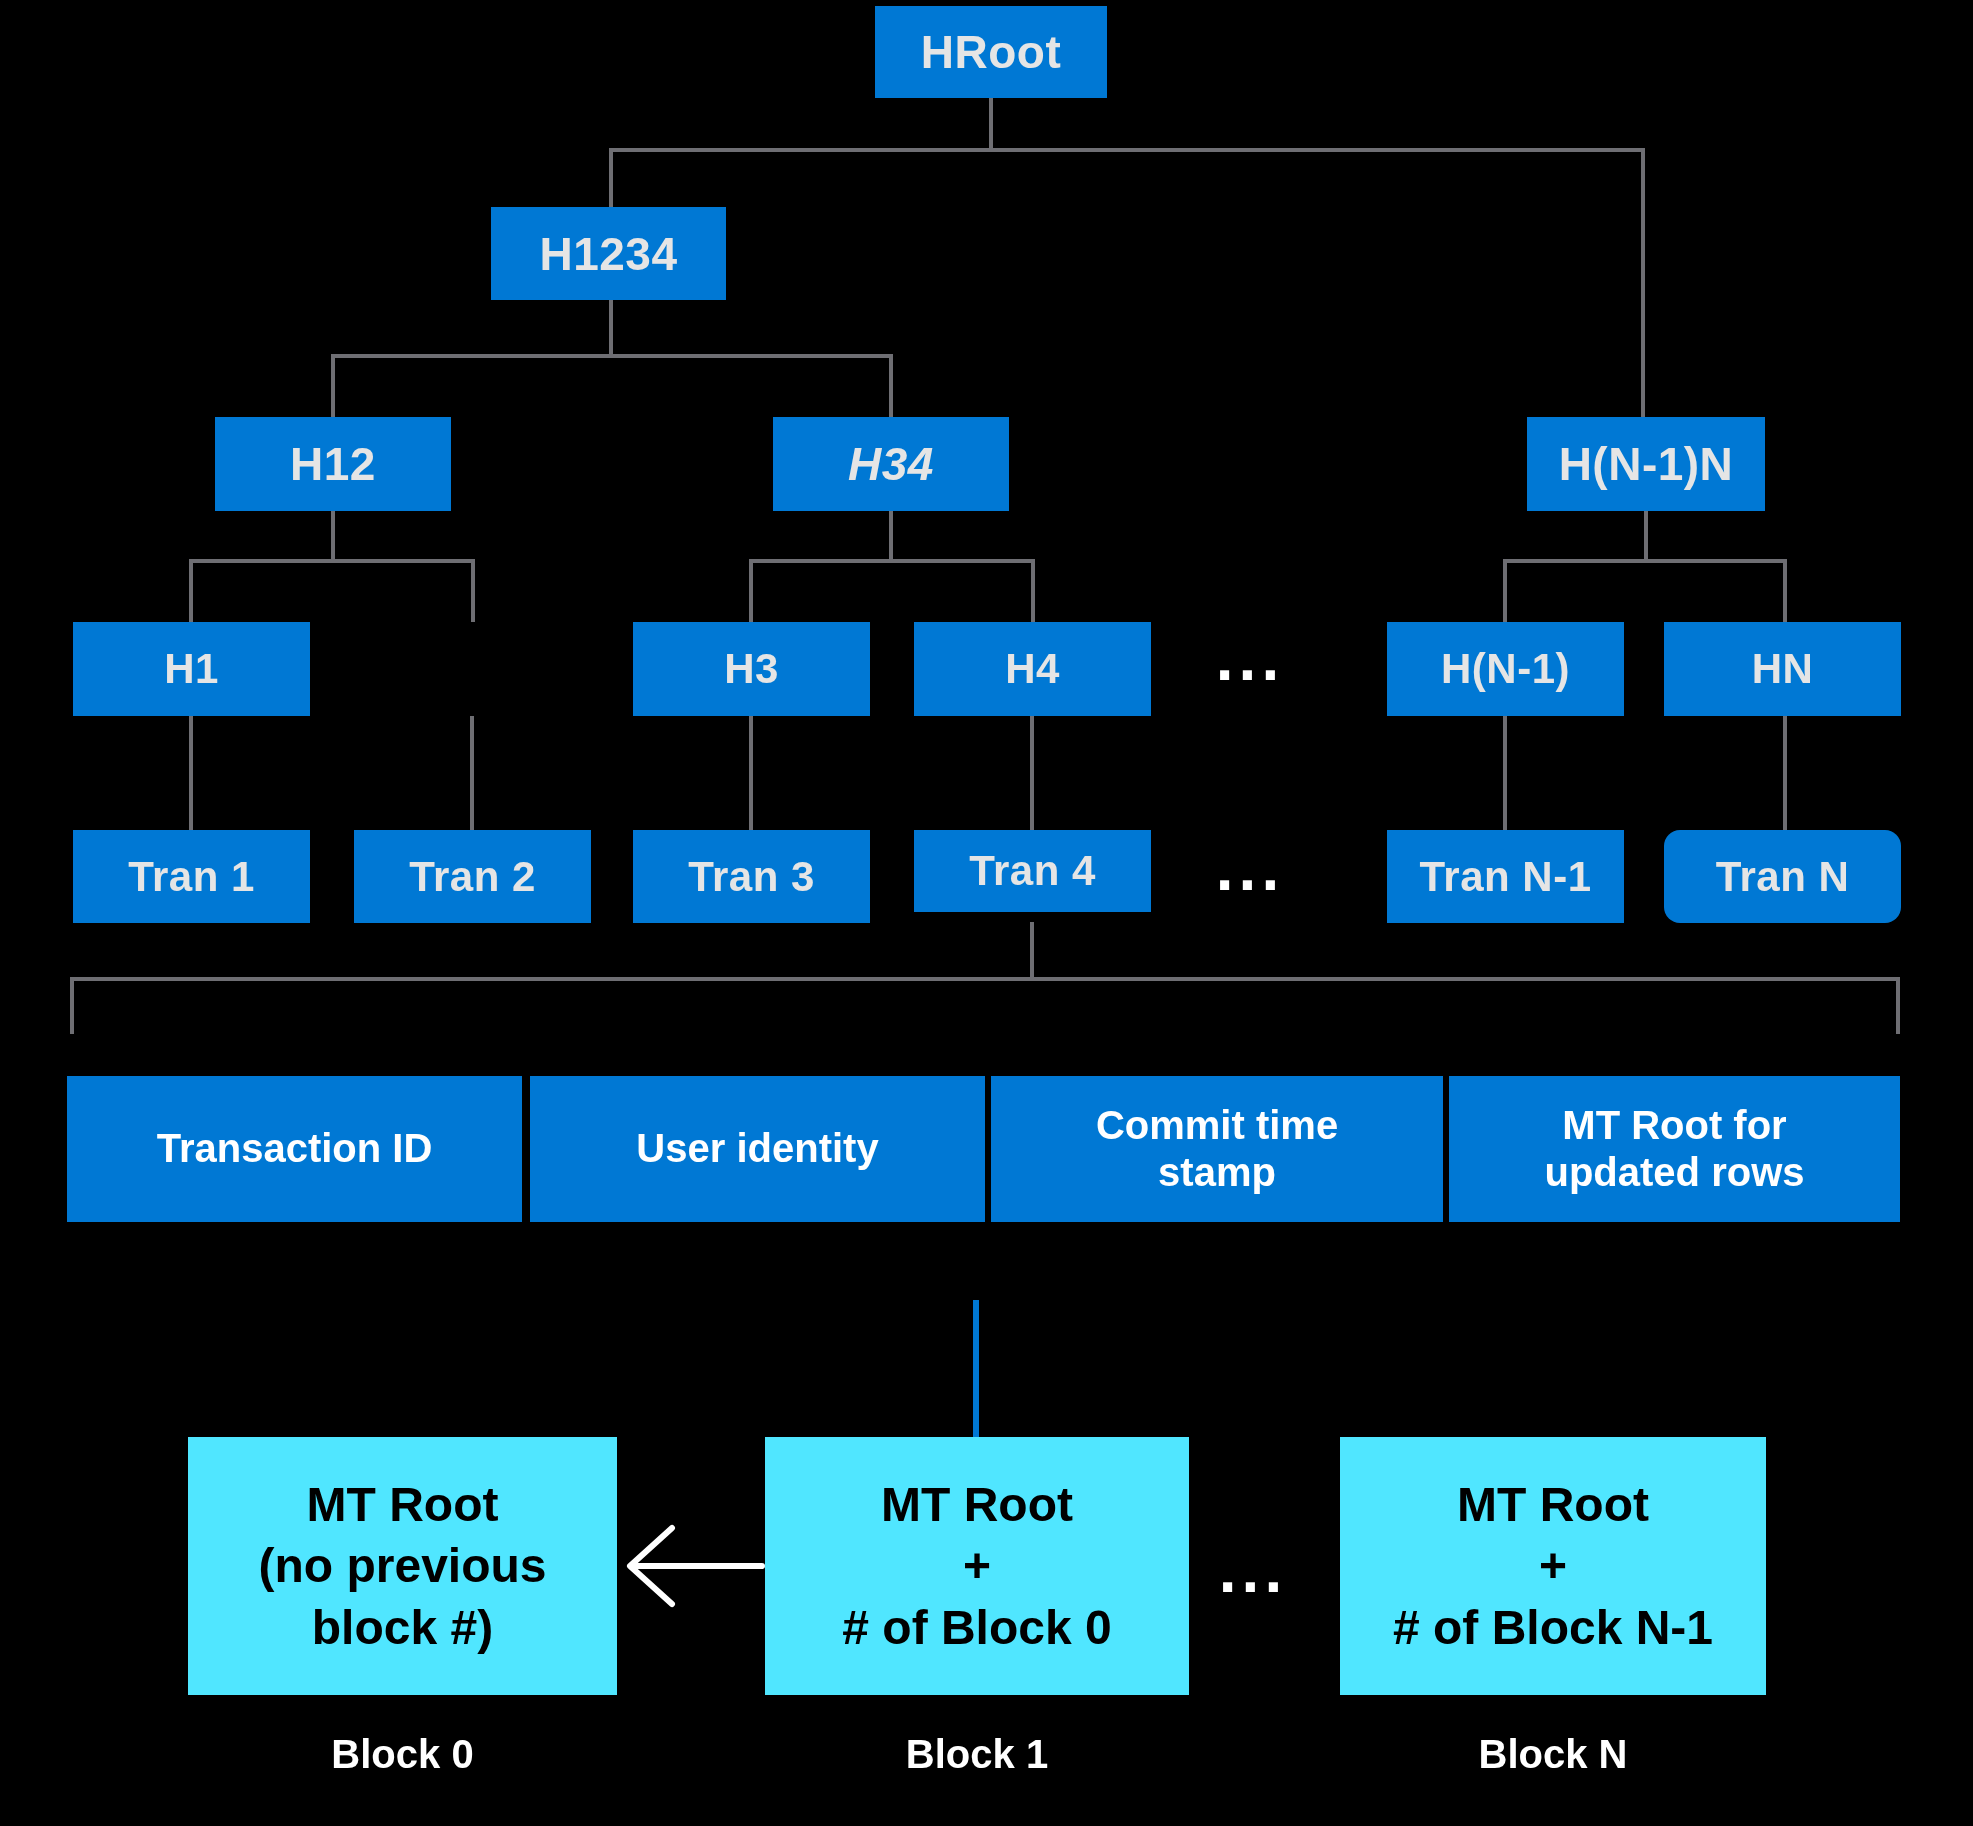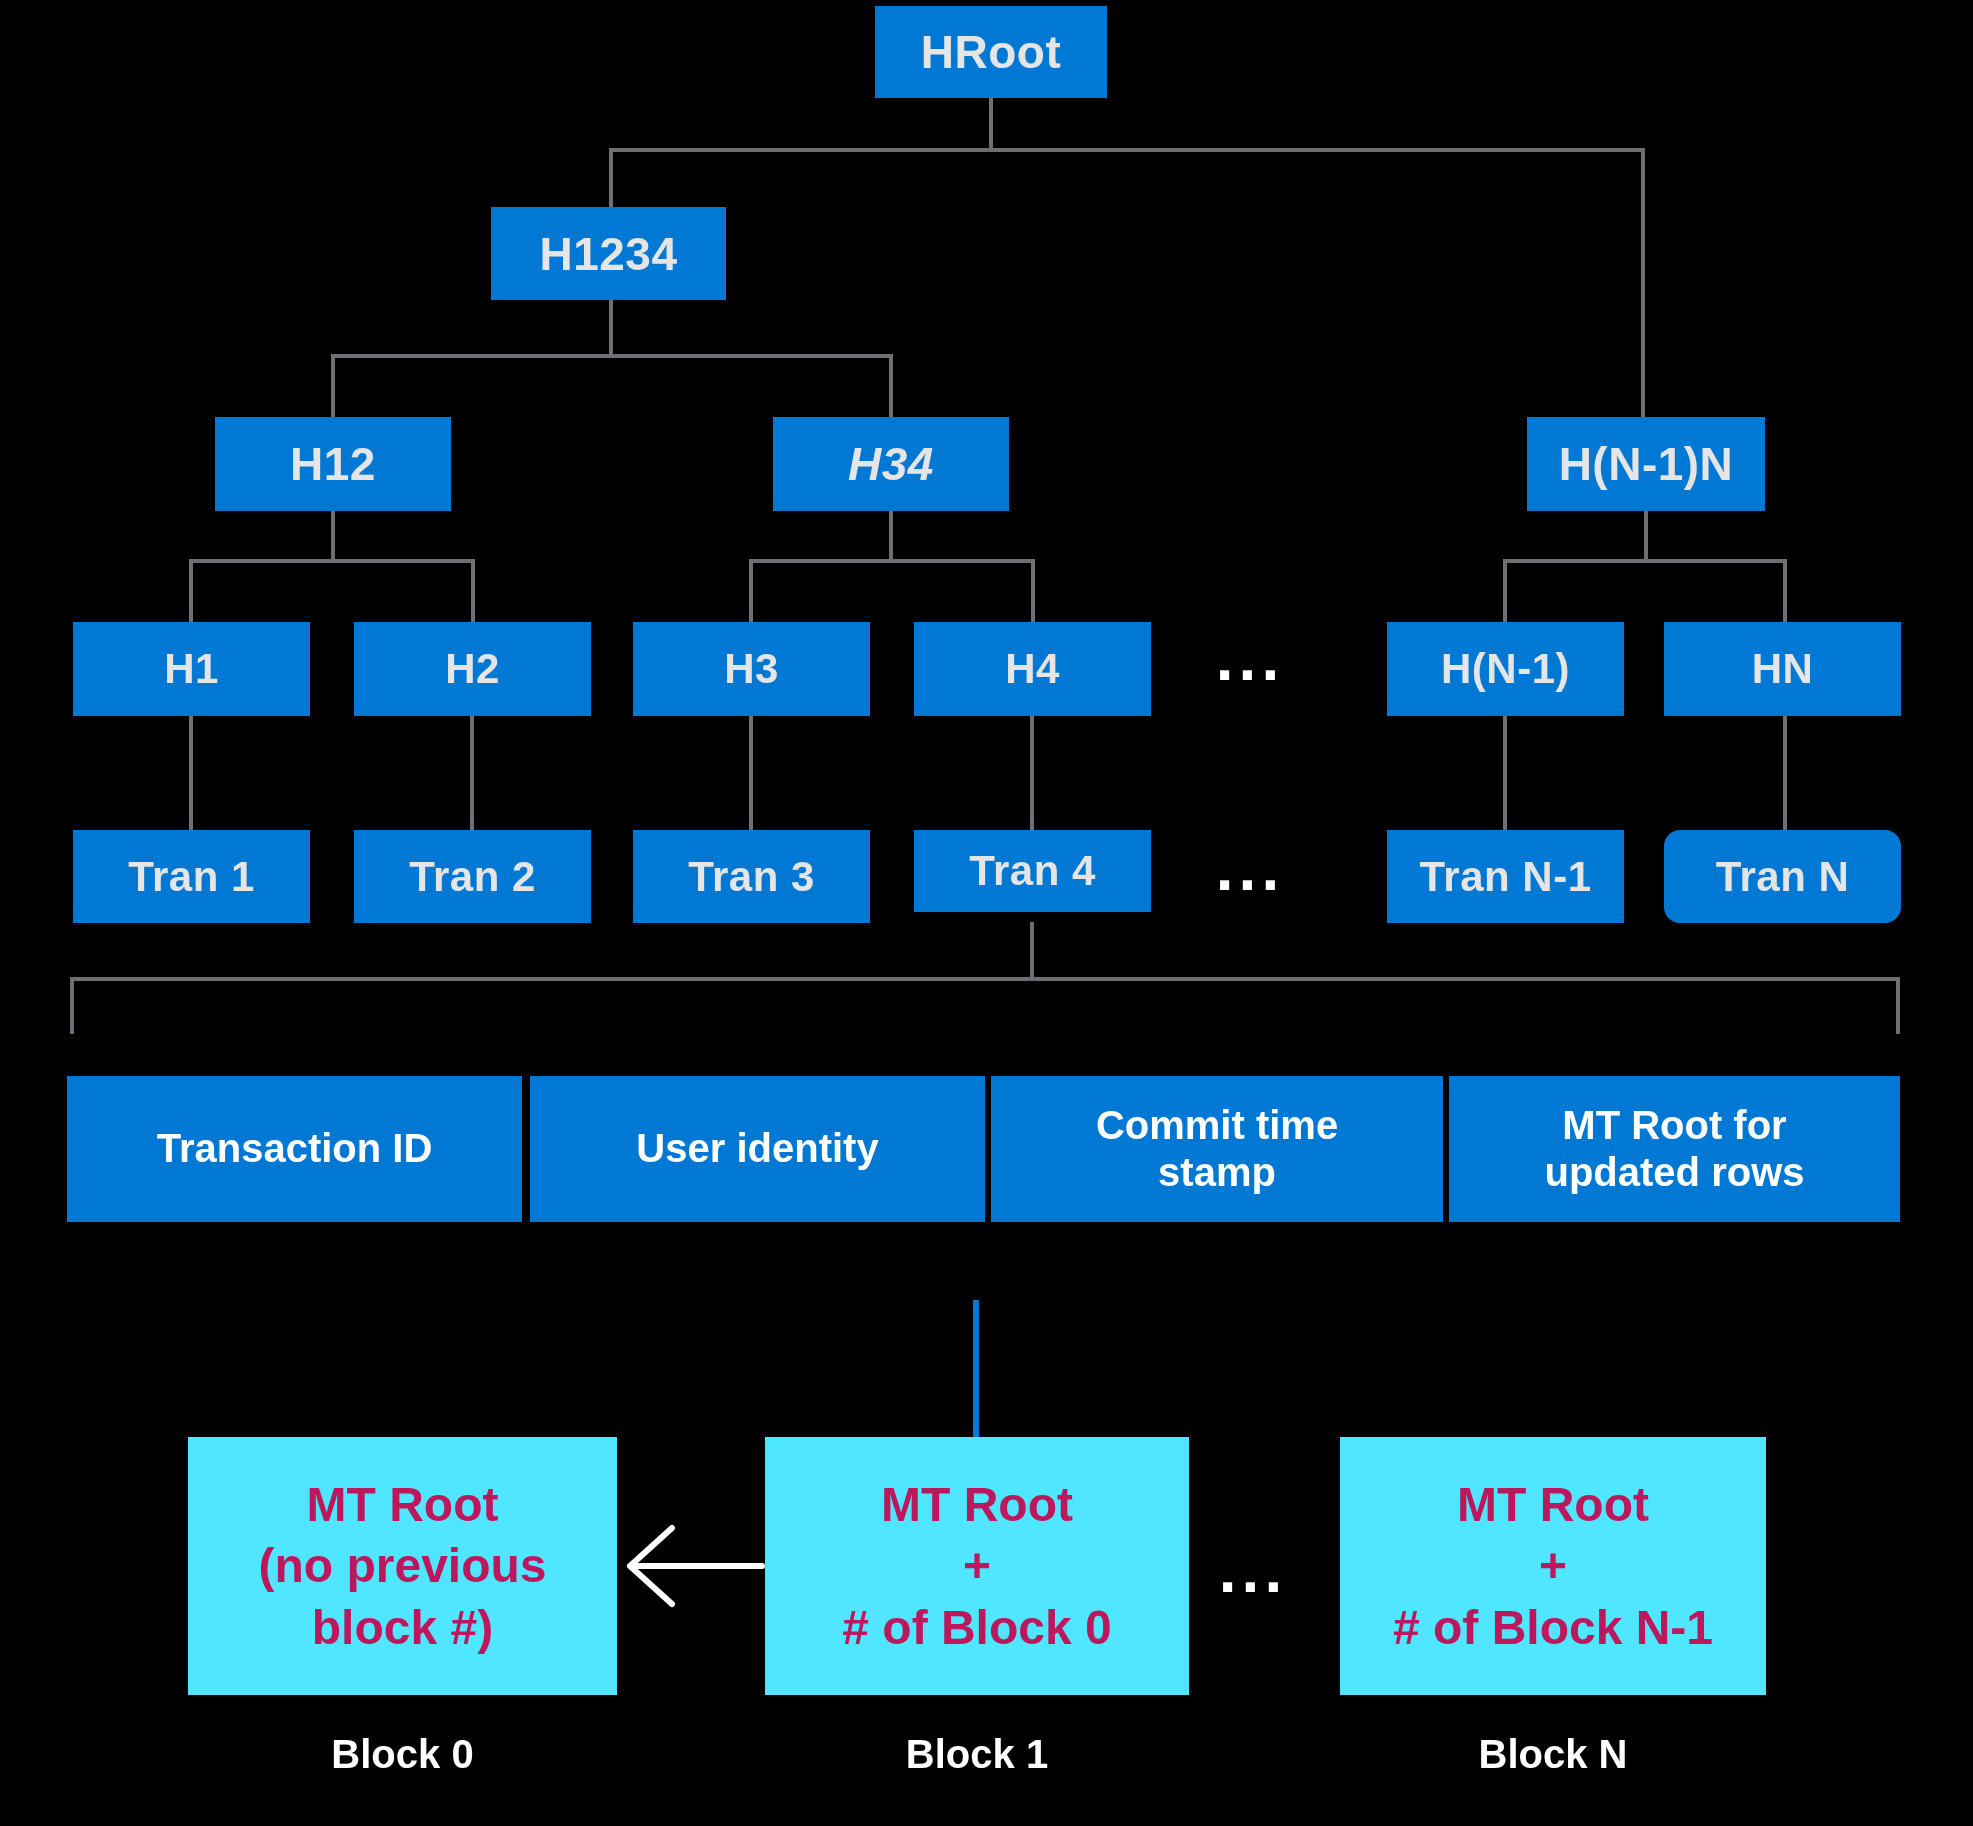--- a/index.html
+++ b/index.html
@@ -13,21 +13,21 @@
     display:flex;align-items:center;justify-content:center;
     font-weight:700;font-size:46px;letter-spacing:0.5px;text-align:right;
   }
   .leaf{font-size:42px;}
   .cell{
     position:absolute;top:1076px;height:146px;background:#0078D4;color:#fff;
     display:flex;align-items:center;justify-content:center;text-align:center;
     font-weight:700;font-size:40px;white-space:pre-line;line-height:1.18;
   }
   .block{
-    position:absolute;top:1437px;height:258px;background:#50E6FF;color:#be185d;
+    position:absolute;top:1437px;height:258px;background:#50E6FF;color:#000000;
     display:flex;align-items:center;justify-content:center;text-align:center;
     font-weight:700;font-size:48px;white-space:pre-line;line-height:1.28;
   }
   .block-label{
     position:absolute;top:1718px;height:72px;color:#fff;
     display:flex;align-items:center;justify-content:center;
     font-weight:700;font-size:40px;
   }
   .dots{
     position:absolute;width:120px;text-align:center;color:#fff;
@@ -74,21 +74,20 @@
 
   <div class="node" style="left:875px;top:6px;width:232px;height:92px;">HRoot</div>
 
   <div class="node" style="left:491px;top:207px;width:235px;height:93px;">H1234</div>
 
   <div class="node" style="left:215px;top:417px;width:236px;height:94px;">H12</div>
   <div class="node" style="left:773px;top:417px;width:236px;height:94px;font-style:italic;">H34</div>
   <div class="node" style="left:1527px;top:417px;width:238px;height:94px;">H(N-1)N</div>
 
   <div class="node leaf" style="left:73px;top:622px;width:237px;height:94px;">H1</div>
-  <div class="node leaf" style="left:354px;top:622px;width:237px;height:94px;">H2</div>
   <div class="node leaf" style="left:633px;top:622px;width:237px;height:94px;">H3</div>
   <div class="node leaf" style="left:914px;top:622px;width:237px;height:94px;">H4</div>
   <div class="node leaf" style="left:1387px;top:622px;width:237px;height:94px;">H(N-1)</div>
   <div class="node leaf" style="left:1664px;top:622px;width:237px;height:94px;">HN</div>
 
   <span class="dots" style="left:1190px;top:628px;">...</span>
 
   <div class="node leaf" style="left:73px;top:830px;width:237px;height:93px;">Tran 1</div>
   <div class="node leaf" style="left:354px;top:830px;width:237px;height:93px;">Tran 2</div>
   <div class="node leaf" style="left:633px;top:830px;width:237px;height:93px;">Tran 3</div>

